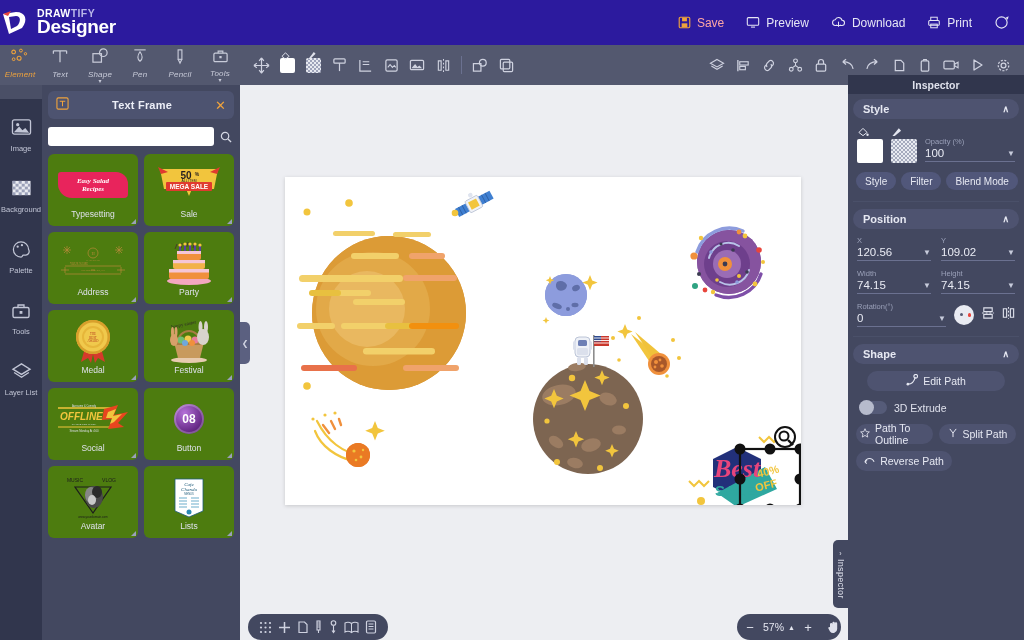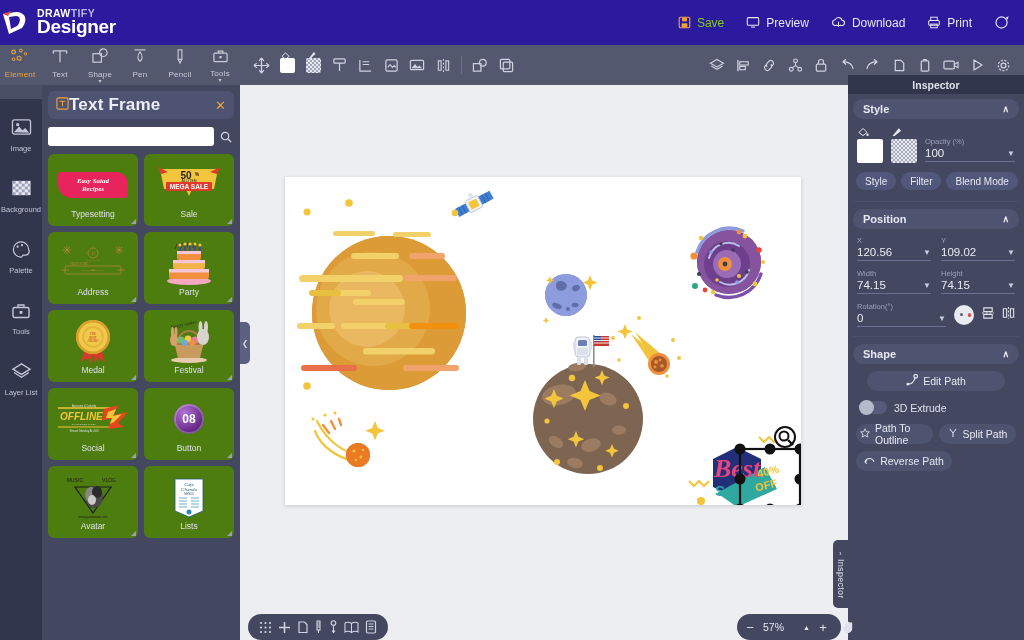--- a/index.html
+++ b/index.html
@@ -33,40 +33,40 @@
     margin-top: -2px;
   }
   .top-actions {
     margin-left: auto; display: flex; align-items: center; gap: 22px;
     padding-right: 14px;
   }
   .top-action {
     display: flex; align-items: center; gap: 6px;
     font-size: 12px; color: #e6e6f5; cursor: pointer;
   }
-  .top-action.save { color: #84cc16; }
+  .top-action.save { color: #fca5a5; }
   .top-action svg { display: block; }
 
   
   .toolrow {
     position: absolute; left: 0; top: 45px; width: 240px; height: 40px;
     background: #53586f;
     display: flex; align-items: flex-start;
   }
   .toolrow-full {
     position:absolute; left:0; top:45px; width:1024px; height:40px;
     background:#53586f;
   }
   .tooltab {
     width: 40px; height: 40px; position: relative;
     display: flex; flex-direction: column; align-items: center;
     justify-content: flex-start; padding-top: 3px;
     cursor: pointer; color: #c8cbd9;
   }
-  .tooltab .lab { font-size: 8px; margin-top: 1px; letter-spacing:.2px;}
+  .tooltab .lab { font-size: 8px; margin-top: 1px; letter-spacing:.2px;font-style:italic;}
   .tooltab.active { color: #f0a33c; }
   .tooltab .caret { font-size: 6px; line-height: 4px; }
 
   
   .leftrail {
     position: absolute; left: 0; top: 99px; width: 42px; height: 555px;
     background: #31364d;
     padding-top: 12px;
   }
   .rail-item {
@@ -80,21 +80,21 @@
   .leftpanel {
     position: absolute; left: 42px; top: 85px; width: 198px; height: 555px;
     background: #434860;
     padding: 6px;
   }
   .panel-head {
     height: 28px; background: #4d5370; border-radius: 6px;
     display: flex; align-items: center; padding: 0 8px; position: relative;
   }
   .panel-head .ttl {
-    flex: 1; text-align: left; font-size: 17px; color: #eceef7; font-weight: bold;
+    flex: 1; text-align: center; font-size: 11px; color: #eceef7; font-weight: bold;
     letter-spacing:.2px;
   }
   .panel-head .closex { color: #f0a33c; font-size: 13px; cursor: pointer; line-height:1;}
   .searchrow { margin-top: 8px; display: flex; align-items: center; gap: 4px; }
   .searchbox {
     flex: 1; height: 19px; background: #fff; border: none; border-radius: 3px;
     outline: none; padding: 0 6px; font-size: 11px; color: #222;
     font-family: "Liberation Sans", sans-serif;
   }
   .search-btn { width: 16px; height: 19px; display:flex; align-items:center;
@@ -160,21 +160,21 @@
   }
   .bb-icn { color: #cfd2e0; cursor: pointer; display:flex; }
   .zoombar {
     position: absolute; left: 737px; top: 614px; width: 104px; height: 26px;
     background: #434860; border-radius: 13px;
     display: flex; align-items: center; z-index: 5;
   }
   .zb-btn { flex: 0 0 26px; display: flex; align-items: center;
     justify-content: center; color: #dfe1ec; font-size: 13px; cursor: pointer;}
   .zb-val { flex: 1; text-align: center; font-size: 10.5px; color: #e4e6f0;
-    cursor: pointer; display:flex; align-items:center; justify-content:center; gap:19px;}
+    cursor: pointer; display:flex; align-items:center; justify-content:center; gap:4px;}
 
   
   .inspector {
     position: absolute; left: 848px; top: 75px; width: 176px; height: 565px;
     background: #434860;
   }
   .insp-title {
     height: 19px; background: #31364d; display: flex; align-items: center;
     justify-content: center; font-size: 10.5px; color: #dfe1ec; font-weight:bold;
   }

